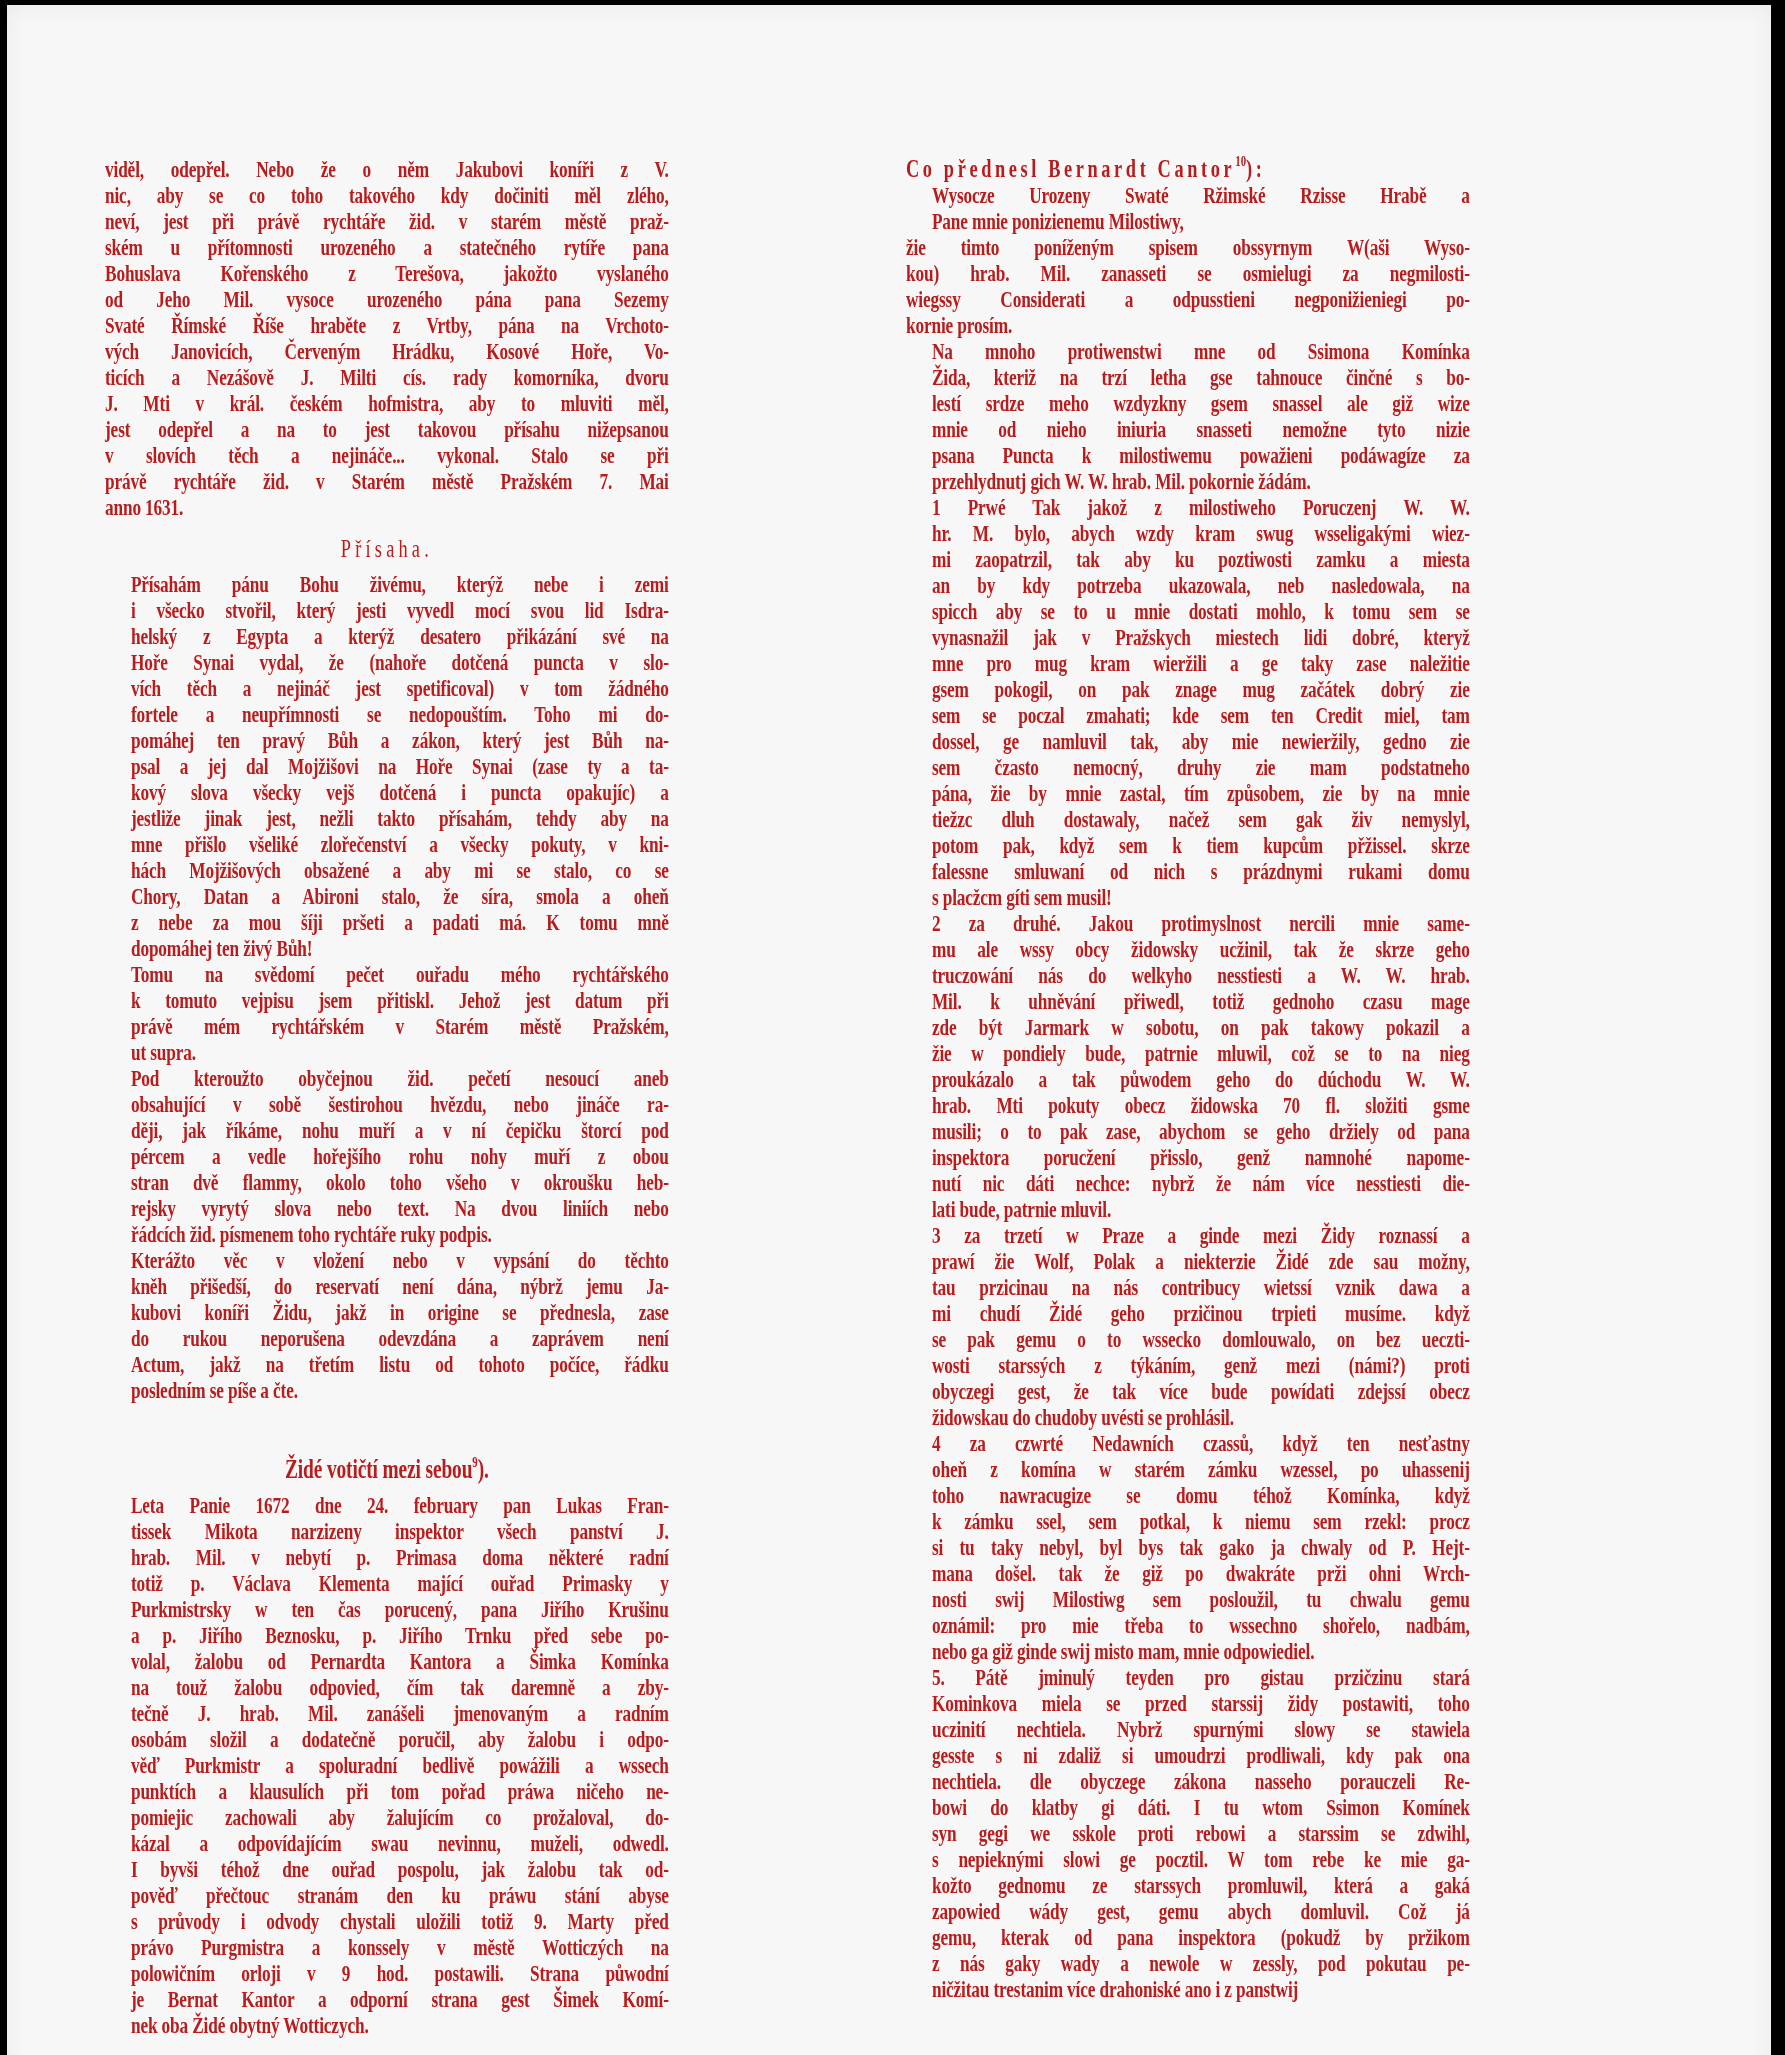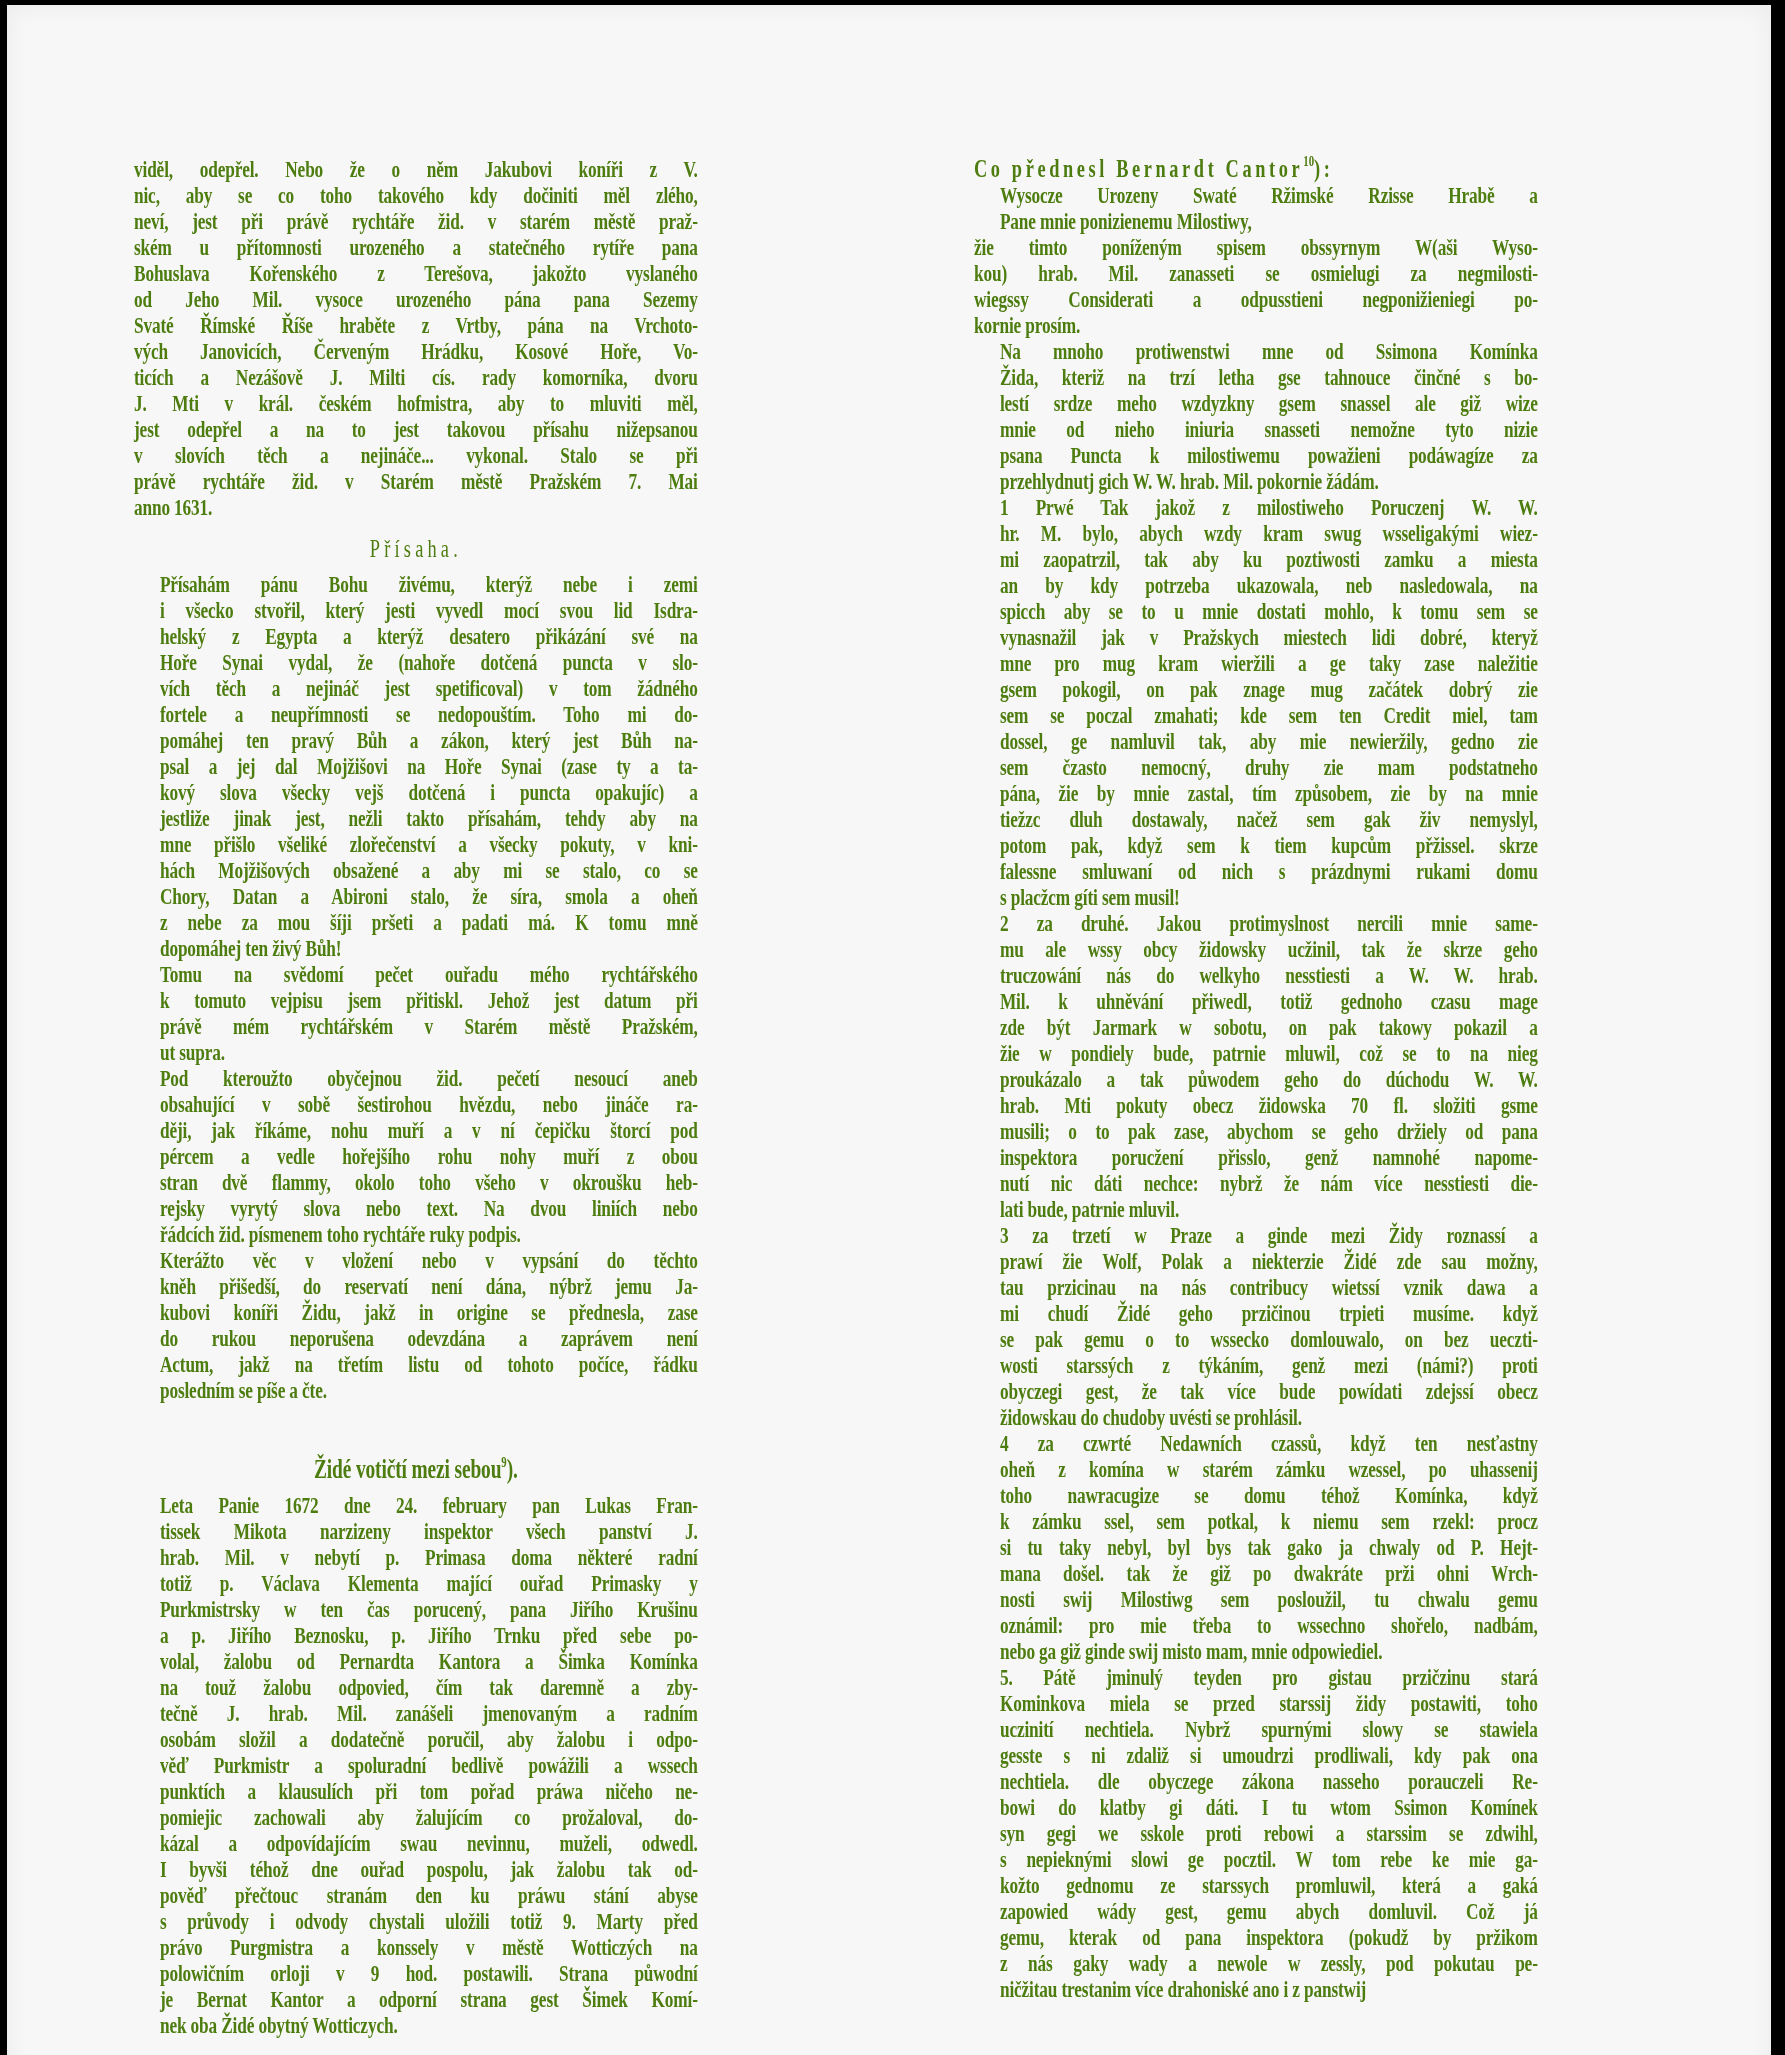--- a/index.html
+++ b/index.html
@@ -14,30 +14,29 @@
     position: absolute;
     left: 7.4px; top: 5px;
     width: 1764px; height: 2368px;
     background: #f7f7f7;
     box-shadow: inset 0 0 25px rgba(0,0,0,0.06);
   }
   .column {
     position: absolute;
     top: 151px;
     width: 564px;
-    color: #4d7c0f;
+    color: #b91c1c;
     font-size: 24px;
     line-height: 26px;
     text-align: justify;
     font-weight: bold;
     letter-spacing: -0.2px;
-    margin-left: 29px;
   }
   .col-left { left: 98px; }
-  .col-right { left: 938px; }
+  .col-right { left: 899px; }
   .col-inner {
     transform: scaleX(0.72);
     transform-origin: left top;
     width: 783px;
   }
   .para { margin: 0; text-indent: 0; }
   .para.indent { text-indent: 36px; }
   .line { display: block; white-space: nowrap; text-align-last: justify; text-align: justify; }
   .line.last { text-align-last: left; }
   .heading-spaced {

